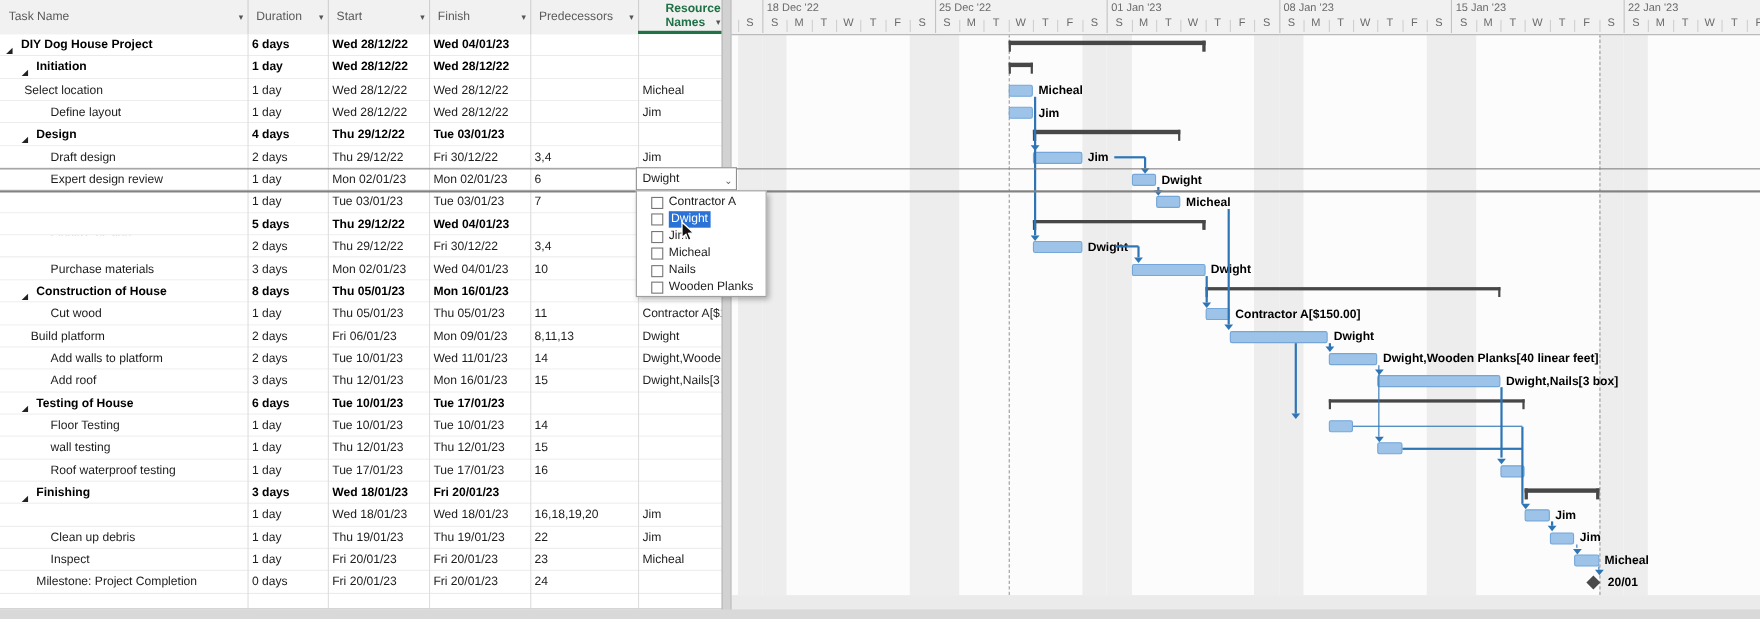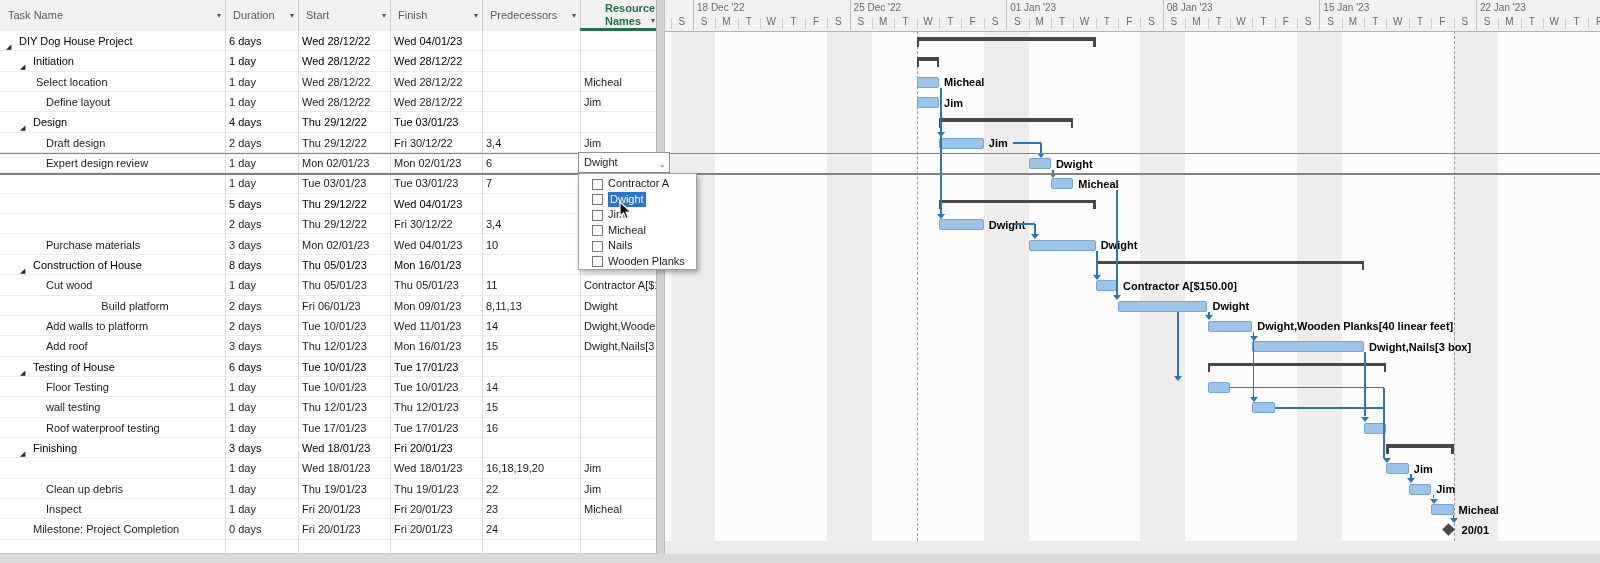--- a/index.html
+++ b/index.html
@@ -9,21 +9,21 @@
   #tablePane{position:absolute;left:0;top:0;width:657px;height:563px;background:#fff;z-index:10;}
   .thead{position:absolute;left:0;top:0;width:657px;height:31px;background:#f1f1f1;border-bottom:1px solid #bdbdbd;}
   .hcell{position:absolute;top:0;height:31px;color:#5a5a5a;}
   .hlabel{position:absolute;left:8px;top:9px;white-space:nowrap;}
   .hlabel2{position:absolute;left:4px;top:2px;line-height:13px;color:#1e7145;font-weight:bold;white-space:nowrap;}
   .farrow{position:absolute;right:4px;top:11px;font-size:8px;color:#555;cursor:pointer;}
   .hsep{position:absolute;top:0;width:1px;height:31px;background:#cfcfcf;}
   .greenline{position:absolute;left:580px;top:28px;width:77px;height:3px;background:#217346;}
   .colline{position:absolute;top:31px;width:1px;height:522px;background:#dedede;}
   .trow{position:absolute;left:0;width:657px;border-bottom:1px solid #ebebeb;background:#fff;}
-  .trow.sum .cell{font-weight:normal;color:#000;}
+  .trow.sum .cell{font-weight:bold;color:#000;}
   .cell{position:absolute;top:0;height:100%;line-height:20px;white-space:nowrap;overflow:hidden;}
   .tri{position:absolute;top:6px;font-size:7px;color:#222;}
   
   #splitter{position:absolute;left:656px;top:0;width:7px;height:563px;background:#d2d2d2;
             border-left:1px solid #b7b7b7;border-right:1px solid #bfbfbf;z-index:12;cursor:col-resize;}
   
   #chartPane{position:absolute;left:663px;top:0;width:937px;height:563px;background:#fcfcfc;overflow:hidden;z-index:10;}
   #chartHeader{position:absolute;left:0;top:0;width:937px;height:31px;background:#f1f1f1;border-bottom:1px solid #b5b5b5;}
   .wklabel{position:absolute;top:2px;color:#6a6a6a;font-size:10px;white-space:nowrap;}
   .daylet{position:absolute;top:16px;color:#6a6a6a;font-size:10px;text-align:center;}
@@ -104,21 +104,21 @@
         </div>
         <div class="trow sum" style="top: 51.35px; height: 19.35px;">
           <div class="cell" style="left: 0px; width: 224px; padding-left: 33px; box-sizing: border-box;">Initiation<div class="tri" style="left: 20px;">◢</div></div>
           <div class="cell" style="left: 229px; width: 68px;">1 day</div>
           <div class="cell" style="left: 302px; width: 87px;">Wed 28/12/22</div>
           <div class="cell" style="left: 394px; width: 87px;">Wed 28/12/22</div>
           <div class="cell" style="left: 486px; width: 93px;"></div>
           <div class="cell" style="left: 584px; width: 72px; font-weight: normal;"></div>
         </div>
         <div class="trow" style="top: 71.7px; height: 19.35px;">
-          <div class="cell" style="left: 0px; width: 264px; padding-left: 36px; box-sizing: border-box;">Select location</div>
+          <div class="cell" style="left: 0px; width: 264px; padding-left: 22px; box-sizing: border-box;">Select location</div>
           <div class="cell" style="left: 229px; width: 68px;">1 day</div>
           <div class="cell" style="left: 302px; width: 87px;">Wed 28/12/22</div>
           <div class="cell" style="left: 394px; width: 87px;">Wed 28/12/22</div>
           <div class="cell" style="left: 486px; width: 93px;"></div>
           <div class="cell" style="left: 584px; width: 72px; font-weight: normal;">Micheal</div>
         </div>
         <div class="trow" style="top: 92.05px; height: 19.35px;">
           <div class="cell" style="left: 0px; width: 224px; padding-left: 46px; box-sizing: border-box;">Define layout</div>
           <div class="cell" style="left: 229px; width: 68px;">1 day</div>
           <div class="cell" style="left: 302px; width: 87px;">Wed 28/12/22</div>
@@ -190,21 +190,21 @@
         </div>
         <div class="trow" style="top: 275.2px; height: 19.35px;">
           <div class="cell" style="left: 0px; width: 224px; padding-left: 46px; box-sizing: border-box;">Cut wood</div>
           <div class="cell" style="left: 229px; width: 68px;">1 day</div>
           <div class="cell" style="left: 302px; width: 87px;">Thu 05/01/23</div>
           <div class="cell" style="left: 394px; width: 87px;">Thu 05/01/23</div>
           <div class="cell" style="left: 486px; width: 93px;">11</div>
           <div class="cell" style="left: 584px; width: 72px; font-weight: normal;">Contractor A[$1</div>
         </div>
         <div class="trow" style="top: 295.55px; height: 19.35px;">
-          <div class="cell" style="left: 0px; width: 224px; padding-left: 46px; box-sizing: border-box; text-align: center;">Build platform</div>
+          <div class="cell" style="left: 0px; width: 224px; padding-left: 28px; box-sizing: border-box;">Build platform</div>
           <div class="cell" style="left: 229px; width: 68px;">2 days</div>
           <div class="cell" style="left: 302px; width: 87px;">Fri 06/01/23</div>
           <div class="cell" style="left: 394px; width: 87px;">Mon 09/01/23</div>
           <div class="cell" style="left: 486px; width: 93px;">8,11,13</div>
           <div class="cell" style="left: 584px; width: 72px; font-weight: normal;">Dwight</div>
         </div>
         <div class="trow" style="top: 315.9px; height: 19.35px;">
           <div class="cell" style="left: 0px; width: 224px; padding-left: 46px; box-sizing: border-box;">Add walls to platform</div>
           <div class="cell" style="left: 229px; width: 68px;">2 days</div>
           <div class="cell" style="left: 302px; width: 87px;">Tue 10/01/23</div>

